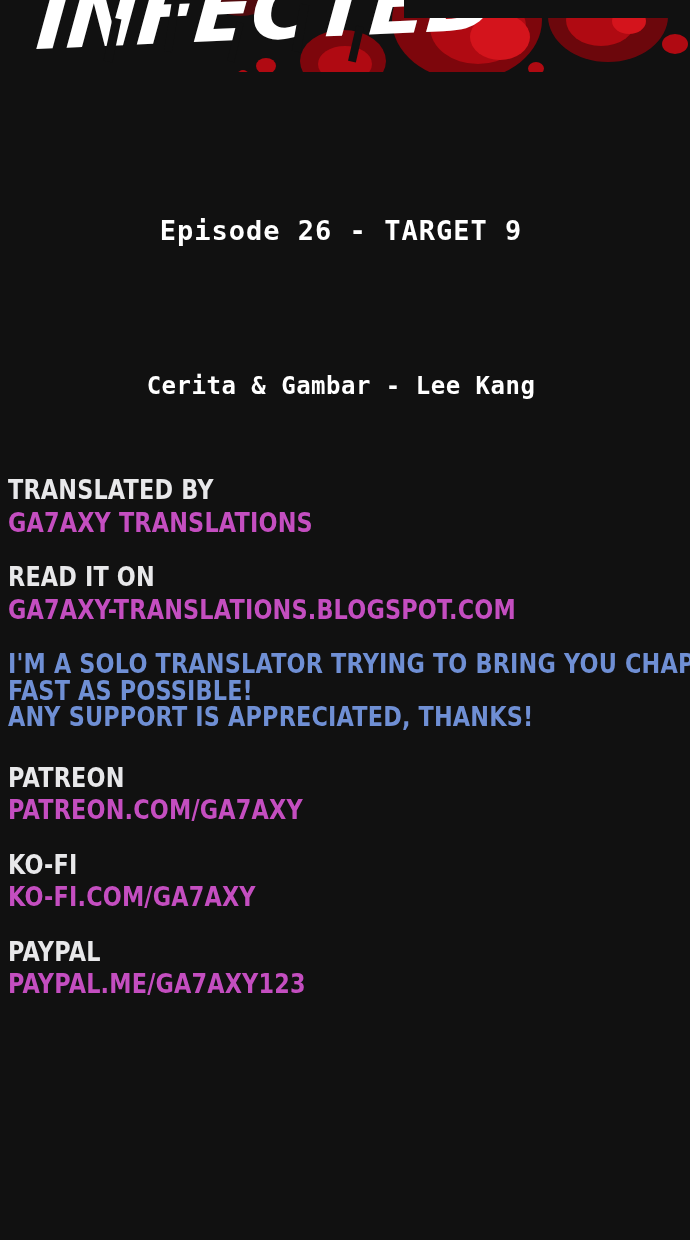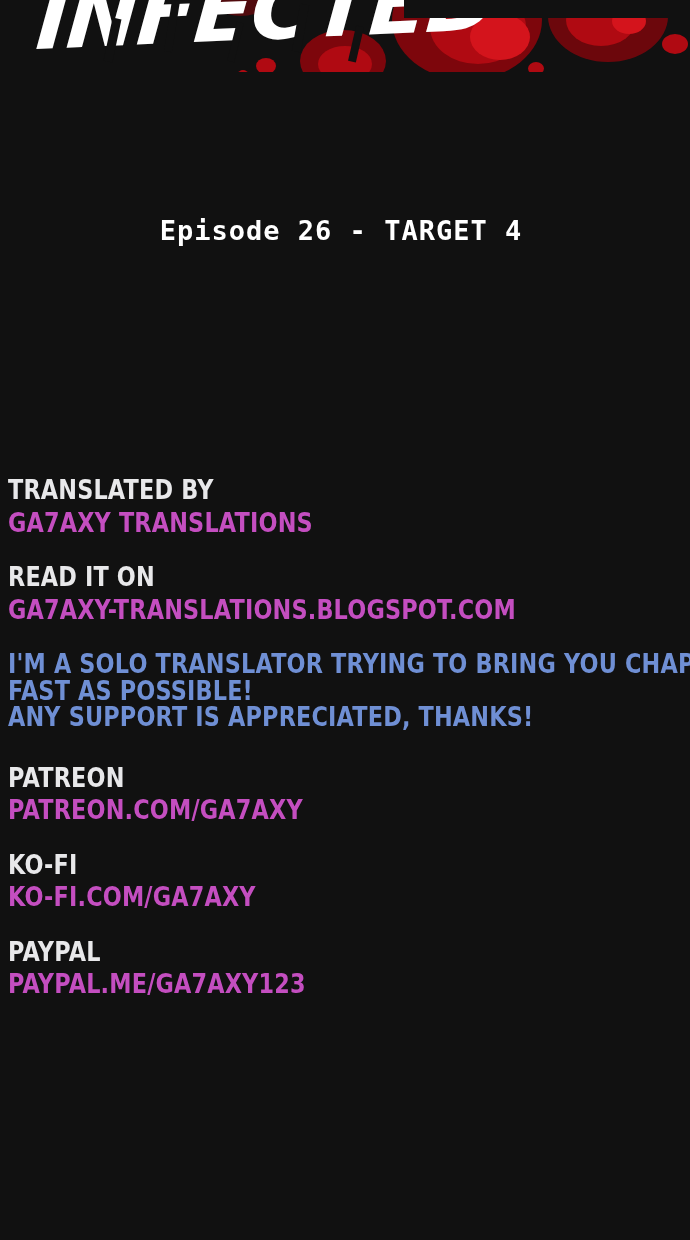--- a/index.html
+++ b/index.html
@@ -158,21 +158,22 @@
       <div class="gash" style="left:296px; top:4px;  width:9px; height:48px; transform:rotate(10deg);"></div>
       <div class="gash" style="left:352px; top:26px; width:8px; height:36px; transform:rotate(13deg);"></div>
       <div class="gash" style="left:404px; top:0px;  width:290px; height:18px;"></div>
       <div class="gash" style="left:0;    top:110px; width:690px; height:25px;"></div>
       <div class="gash" style="left:0;    top:88px;  width:38px;  height:47px;"></div>
       <div class="gash" style="left:96px; top:72px;  width:600px; height:63px;"></div>
       <div class="gash" style="left:60px; top:96px;  width:60px;  height:39px;"></div>
     </div>
   </div>
 
-  <div class="episode-title">Episode 26 - TARGET 4</div>
+  <div class="episode-title">Episode 26 - TARGET 9</div>
+  <div class="author-credit">Cerita  &amp; Gambar - Lee Kang</div>
 
   <div class="scan">
 
     <div class="line label">TRANSLATED BY</div>
     <div class="line pink">GA7AXY TRANSLATIONS</div>
 
     <div class="gap-m"></div>
 
     <div class="line label">READ IT ON</div>
     <div class="line pink">GA7AXY-TRANSLATIONS.BLOGSPOT.COM</div>

